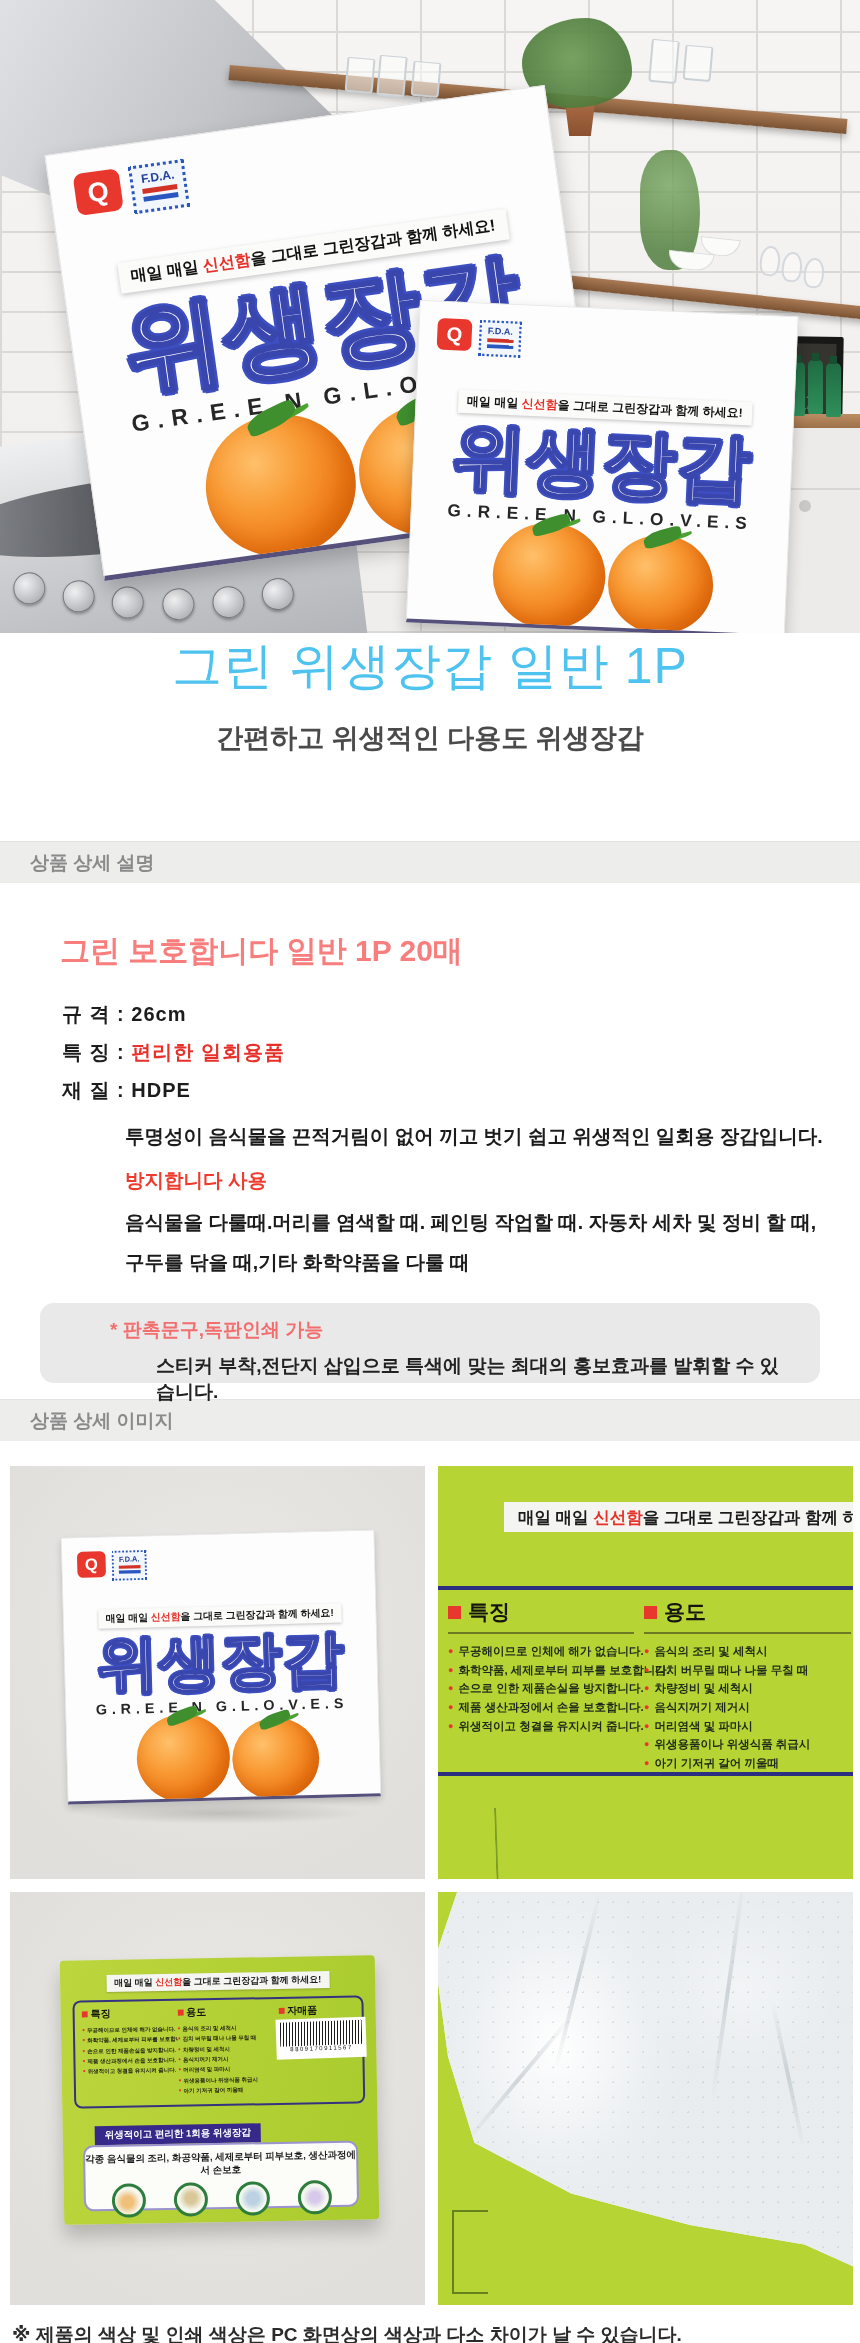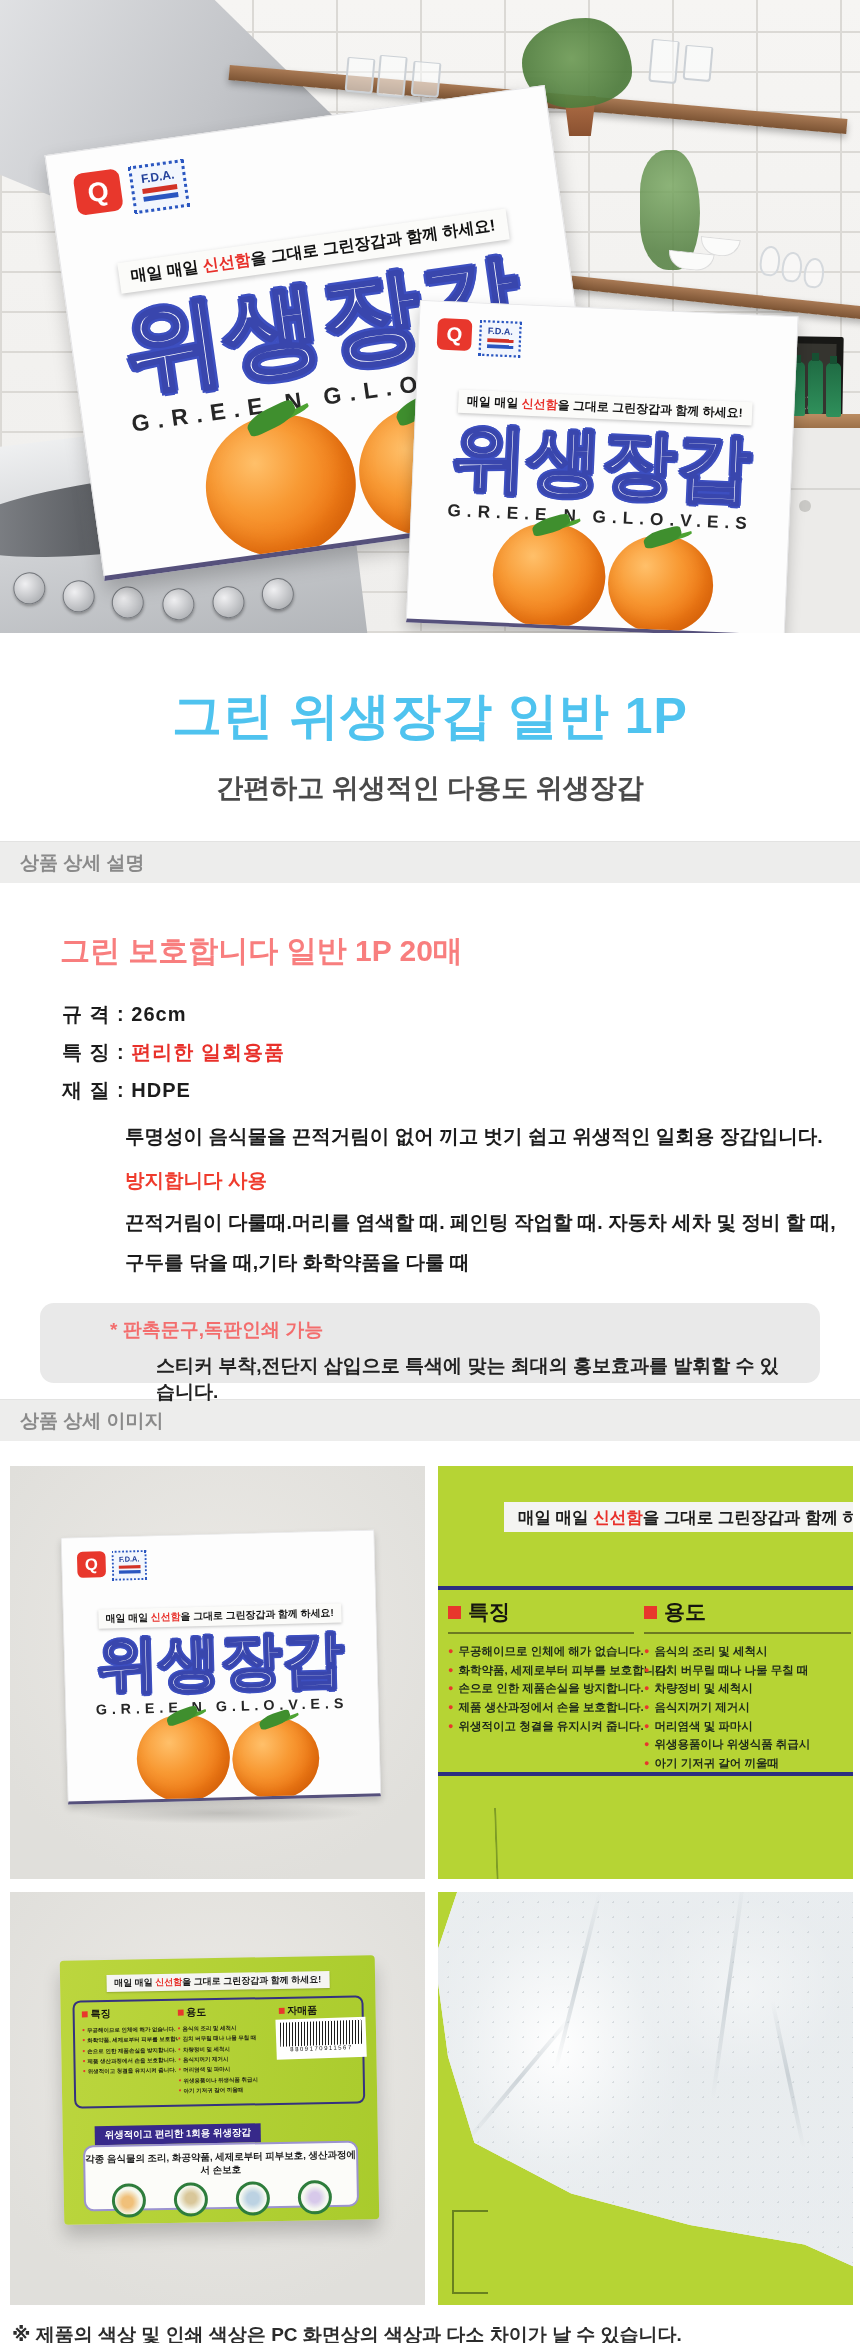--- a/index.html
+++ b/index.html
@@ -62,26 +62,26 @@
     box-shadow:inset -8px -10px 22px rgba(190,80,0,.45);}
   .tomato::before{content:"";position:absolute;left:50%;top:-7px;width:52px;height:20px;margin-left:-26px;
     background:#3f8f2e;border-radius:50% 20% 50% 20%;transform:rotate(-18deg);box-shadow:20px 5px 0 -7px #4da332;}
   .t1{left:112px;top:288px;width:150px;height:142px;}
   .t2{left:266px;top:298px;width:140px;height:132px;}
   .box1{left:72px;top:118px;transform:rotate(-8deg);z-index:3;}
   .box2{left:420px;top:300px;transform:rotate(2.5deg) scale(.75);transform-origin:top left;z-index:4;}
 
   
   .intro{height:208px;text-align:center;}
-  .intro-title{padding-top:50px;font-size:50px;font-weight:700;letter-spacing:1px;color:#4fc3ef;}
+  .intro-title{font-size:50px;font-weight:400;letter-spacing:1px;color:#4fc3ef;}
   .intro-sub{margin-top:20px;font-size:27px;font-weight:800;color:#4a4a4a;}
 
   
   .section-bar{height:41px;line-height:41px;background:#ededec;border-top:1px solid #e3e3e2;
-    padding-left:20px;font-size:19px;font-weight:800;color:#8a8a8a;}
+    padding-left:30px;font-size:19px;font-weight:800;color:#8a8a8a;}
 
   
   .detail-section{height:420px;box-sizing:border-box;padding-top:48px;overflow:hidden;}
   .detail-heading{margin:0 0 0 60px;font-size:30px;font-weight:800;color:#f87e7e;}
   .specs{margin:30px 0 4px 62px;}
   .spec-row{font-size:20px;font-weight:700;color:#1c1c1c;margin-bottom:13px;letter-spacing:1px;line-height:25px;}
   .para{margin:20px 0 0 125px;font-size:19.5px;font-weight:600;color:#1b1b1b;line-height:26px;}
   .red-line{margin:18px 0 0 125px;font-size:19.5px;font-weight:700;color:#ef3b2d;line-height:26px;}
 
   
@@ -257,21 +257,21 @@
 
 <div class="detail-section">
   <h2 class="detail-heading">그린 보호합니다 일반 1P 20매</h2>
   <div class="specs">
     <div class="spec-row"><span>규  격</span> : <span>26cm</span></div>
     <div class="spec-row"><span>특  징</span> : <span class="red">편리한 일회용품</span></div>
     <div class="spec-row"><span>재  질</span> : <span>HDPE</span></div>
   </div>
   <div class="para">투명성이 음식물을 끈적거림이 없어 끼고 벗기 쉽고 위생적인 일회용 장갑입니다.</div>
   <div class="red-line">방지합니다 사용</div>
-  <div class="para" style="margin-top:16px;">끈적거림이 다룰때.머리를 염색할 때. 페인팅 작업할 때. 자동차 세차 및 정비 할 때,</div>
+  <div class="para" style="margin-top:16px;">음식물을 다룰때.머리를 염색할 때. 페인팅 작업할 때. 자동차 세차 및 정비 할 때,</div>
   <div class="para" style="margin-top:14px;">구두를 닦을 때,기타 화학약품을 다룰 때</div>
 </div>
 
 <div class="promo">
   <div class="promo-title">* 판촉문구,독판인쇄 가능</div>
   <div class="promo-body">스티커 부착,전단지  삽입으로  특색에 맞는 최대의 홍보효과를 발휘할 수 있습니다.</div>
 </div>
 <div class="gap16"></div>
 
 <div class="section-bar">상품 상세 이미지</div>

